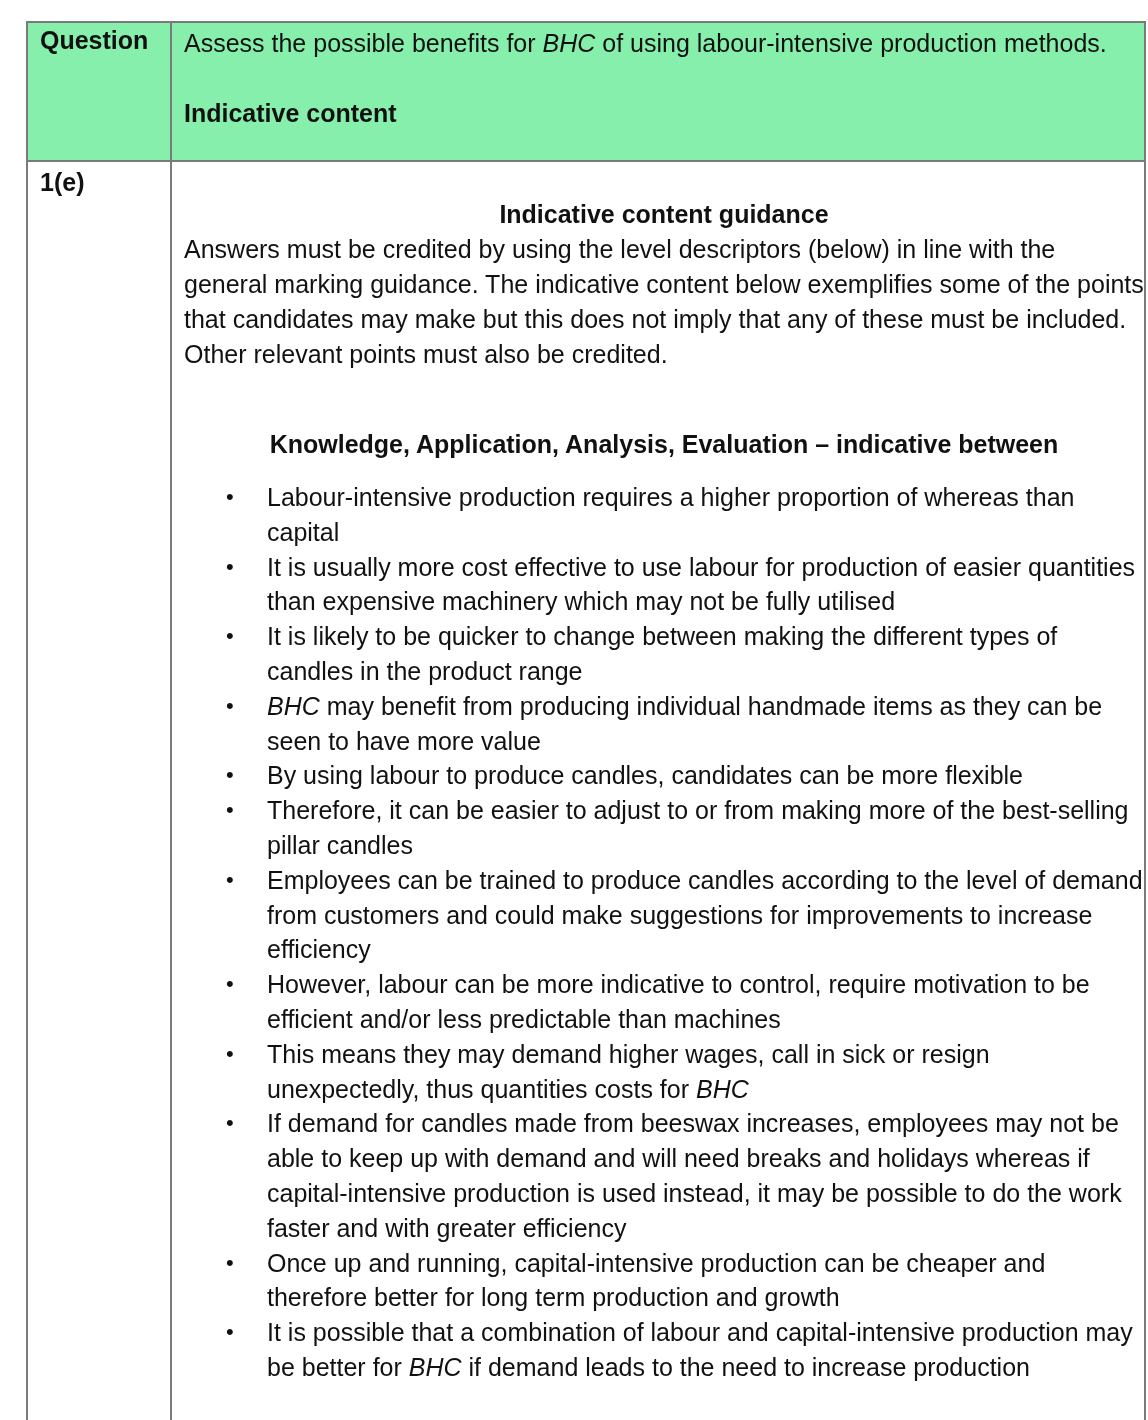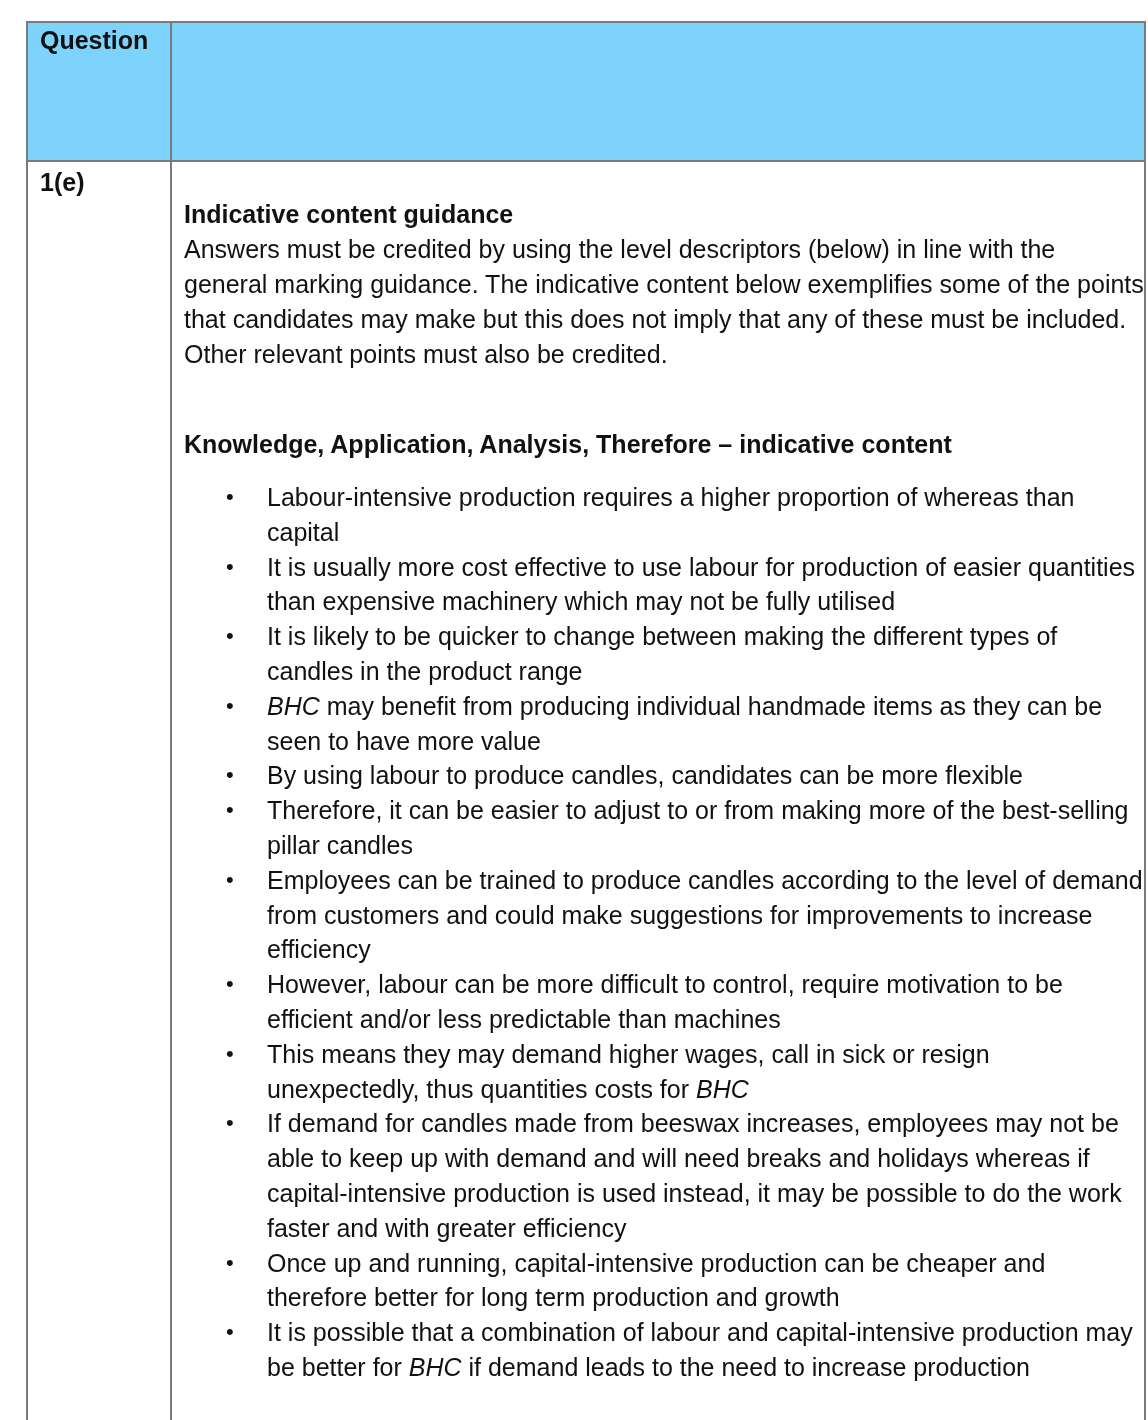--- a/index.html
+++ b/index.html
@@ -8,59 +8,63 @@
       font-family: "Liberation Sans", "DejaVu Sans", sans-serif;
       color: #111111;
     }
     .tbl {
       position: absolute; left: 26px; top: 21px;
       width: 1120px;
       border-left: 2px solid #7a7a7a; border-top: 2px solid #7a7a7a; border-right: 2px solid #7a7a7a;
       box-sizing: border-box;
     }
     .row { display: flex; }
-    .row.head { background: #7dd3fc; border-bottom: 2px solid #7a7a7a; height: 139px; box-sizing: border-box; }
+    .row.head { background: #86efac; border-bottom: 2px solid #7a7a7a; height: 139px; box-sizing: border-box; }
     .col-q { width: 144px; border-right: 2px solid #7a7a7a; box-sizing: border-box; padding: 3px 0 0 12px; font-weight: bold; font-size: 25px; }
     .col-c { flex: 1; padding: 3px 0 0 12px; font-size: 25px; line-height: 35px; box-sizing: border-box; }
     .row.body { height: 1260px; }
     .row.body .col-q { padding-top: 6px; }
     .row.body .col-c { padding-top: 35px; }
     .prompt { margin: 0; }
     .ic-head { font-weight: bold; margin-top: 35px; }
     .bhc { font-style: italic; }
-    .section-title { font-weight: bold; margin: 0; }
+    .section-title { font-weight: bold; margin: 0; text-align: center; }
     .para { margin: 0; }
     .gap { height: 55px; }
     ul.points { list-style: none; margin: 18px 0 0 0; padding: 0; }
     ul.points li { position: relative; padding-left: 83px; margin: 0; line-height: 34.8px; }
     ul.points li .bullet { position: absolute; left: 42px; top: 0; font-size: 22px; }
   </style>
 </head>
 <body>
 
 <div class="tbl">
   <div class="row head">
     <div class="col-q">Question</div>
+    <div class="col-c">
+      <p class="prompt"><span>Assess the possible benefits for </span><span class="bhc">BHC</span><span> of using labour-intensive production methods.</span></p>
+      <div class="ic-head">Indicative content</div>
+    </div>
   </div>
   <div class="row body">
     <div class="col-q">1(e)</div>
     <div class="col-c">
       <p class="section-title">Indicative content guidance</p>
       <p class="para">Answers must be credited by using the level descriptors (below) in line with the general marking guidance. The indicative content below exemplifies some of the points that candidates may make but this does not imply that any of these must be included. Other relevant points must also be credited.</p>
       <div class="gap"></div>
-      <p class="section-title">Knowledge, Application, Analysis, Therefore – indicative content</p>
+      <p class="section-title">Knowledge, Application, Analysis, Evaluation – indicative between</p>
       <ul class="points">
         <li><span class="bullet">•</span><span></span><span class="bhc"></span><span>Labour-intensive production requires a higher proportion of whereas than capital</span></li>
         <li><span class="bullet">•</span><span></span><span class="bhc"></span><span>It is usually more cost effective to use labour for production of easier quantities than expensive machinery which may not be fully utilised</span></li>
         <li><span class="bullet">•</span><span></span><span class="bhc"></span><span>It is likely to be quicker to change between making the different types of candles in the product range</span></li>
         <li><span class="bullet">•</span><span></span><span class="bhc">BHC</span><span> may benefit from producing individual handmade items as they can be seen to have more value</span></li>
         <li><span class="bullet">•</span><span></span><span class="bhc"></span><span>By using labour to produce candles, candidates can be more flexible</span></li>
         <li><span class="bullet">•</span><span></span><span class="bhc"></span><span>Therefore, it can be easier to adjust to or from making more of the best-selling pillar candles</span></li>
         <li><span class="bullet">•</span><span></span><span class="bhc"></span><span>Employees can be trained to produce candles according to the level of demand from customers and could make suggestions for improvements to increase efficiency</span></li>
-        <li><span class="bullet">•</span><span></span><span class="bhc"></span><span>However, labour can be more difficult to control, require motivation to be efficient and/or less predictable than machines</span></li>
+        <li><span class="bullet">•</span><span></span><span class="bhc"></span><span>However, labour can be more indicative to control, require motivation to be efficient and/or less predictable than machines</span></li>
         <li><span class="bullet">•</span><span>This means they may demand higher wages, call in sick or resign unexpectedly, thus quantities costs for </span><span class="bhc">BHC</span><span></span></li>
         <li><span class="bullet">•</span><span></span><span class="bhc"></span><span>If demand for candles made from beeswax increases, employees may not be able to keep up with demand and will need breaks and holidays whereas if capital-intensive production is used instead, it may be possible to do the work faster and with greater efficiency</span></li>
         <li><span class="bullet">•</span><span></span><span class="bhc"></span><span>Once up and running, capital-intensive production can be cheaper and therefore better for long term production and growth</span></li>
         <li><span class="bullet">•</span><span>It is possible that a combination of labour and capital-intensive production may be better for </span><span class="bhc">BHC</span><span> if demand leads to the need to increase production</span></li>
       </ul>
     </div>
   </div>
 </div>
 
 </body></html>

